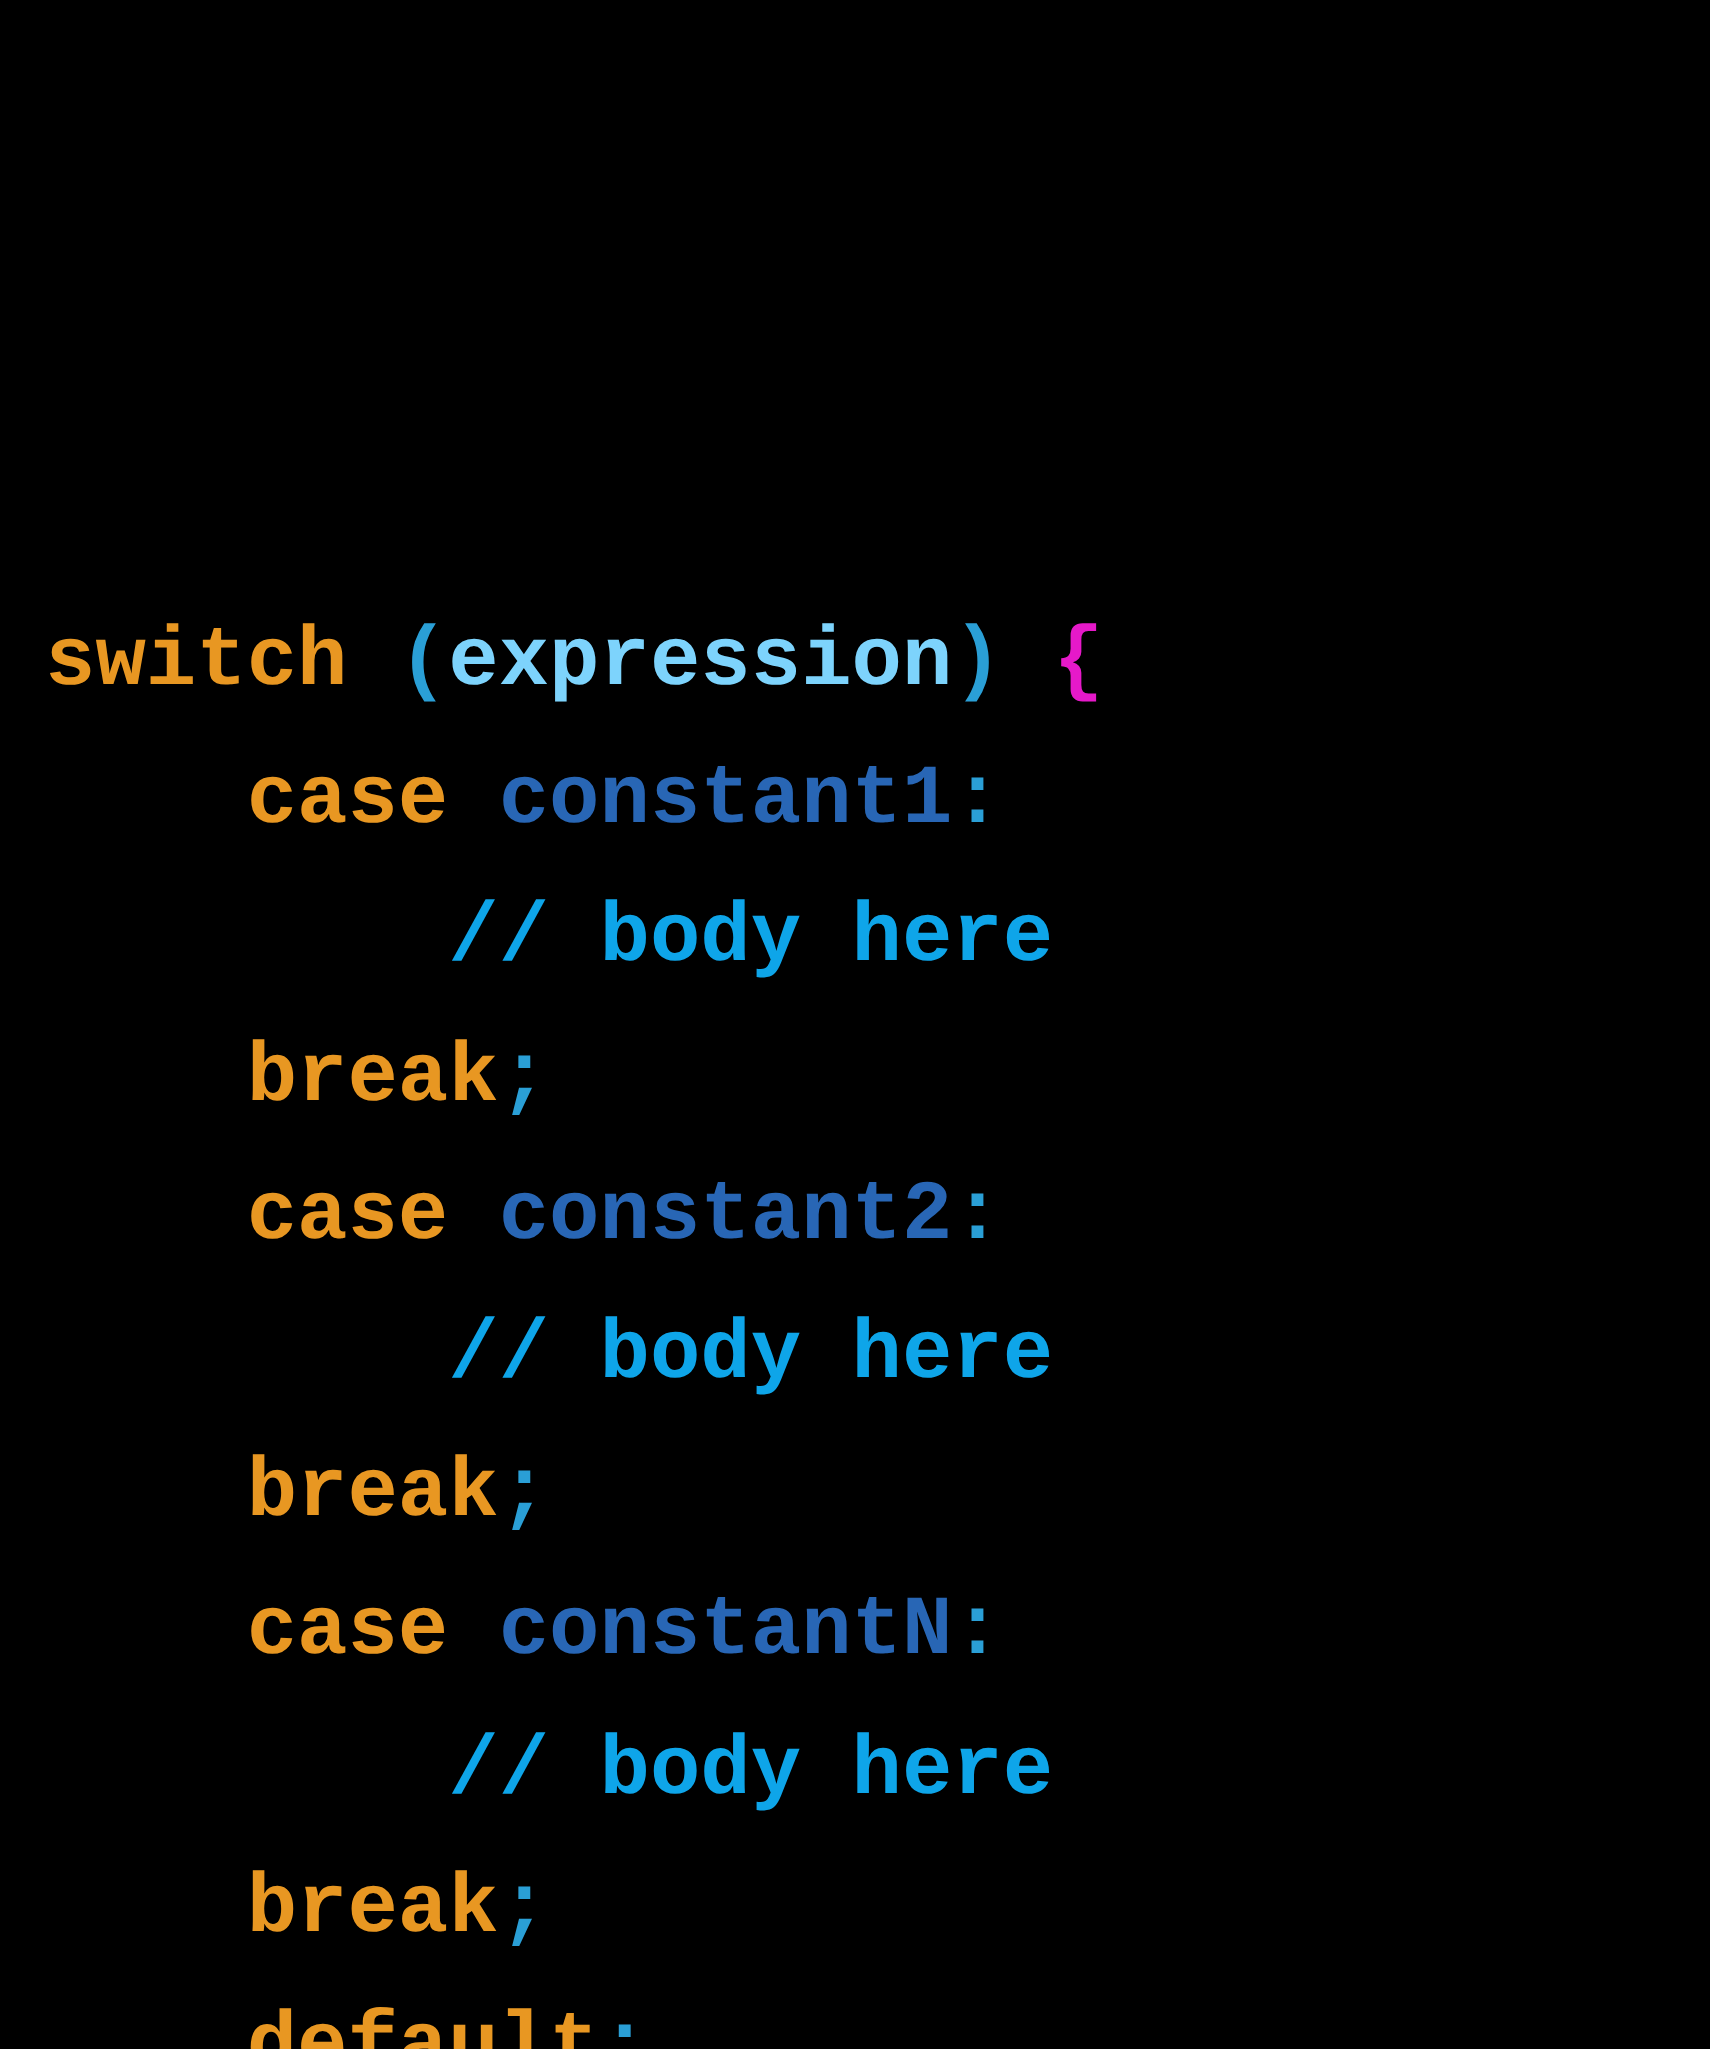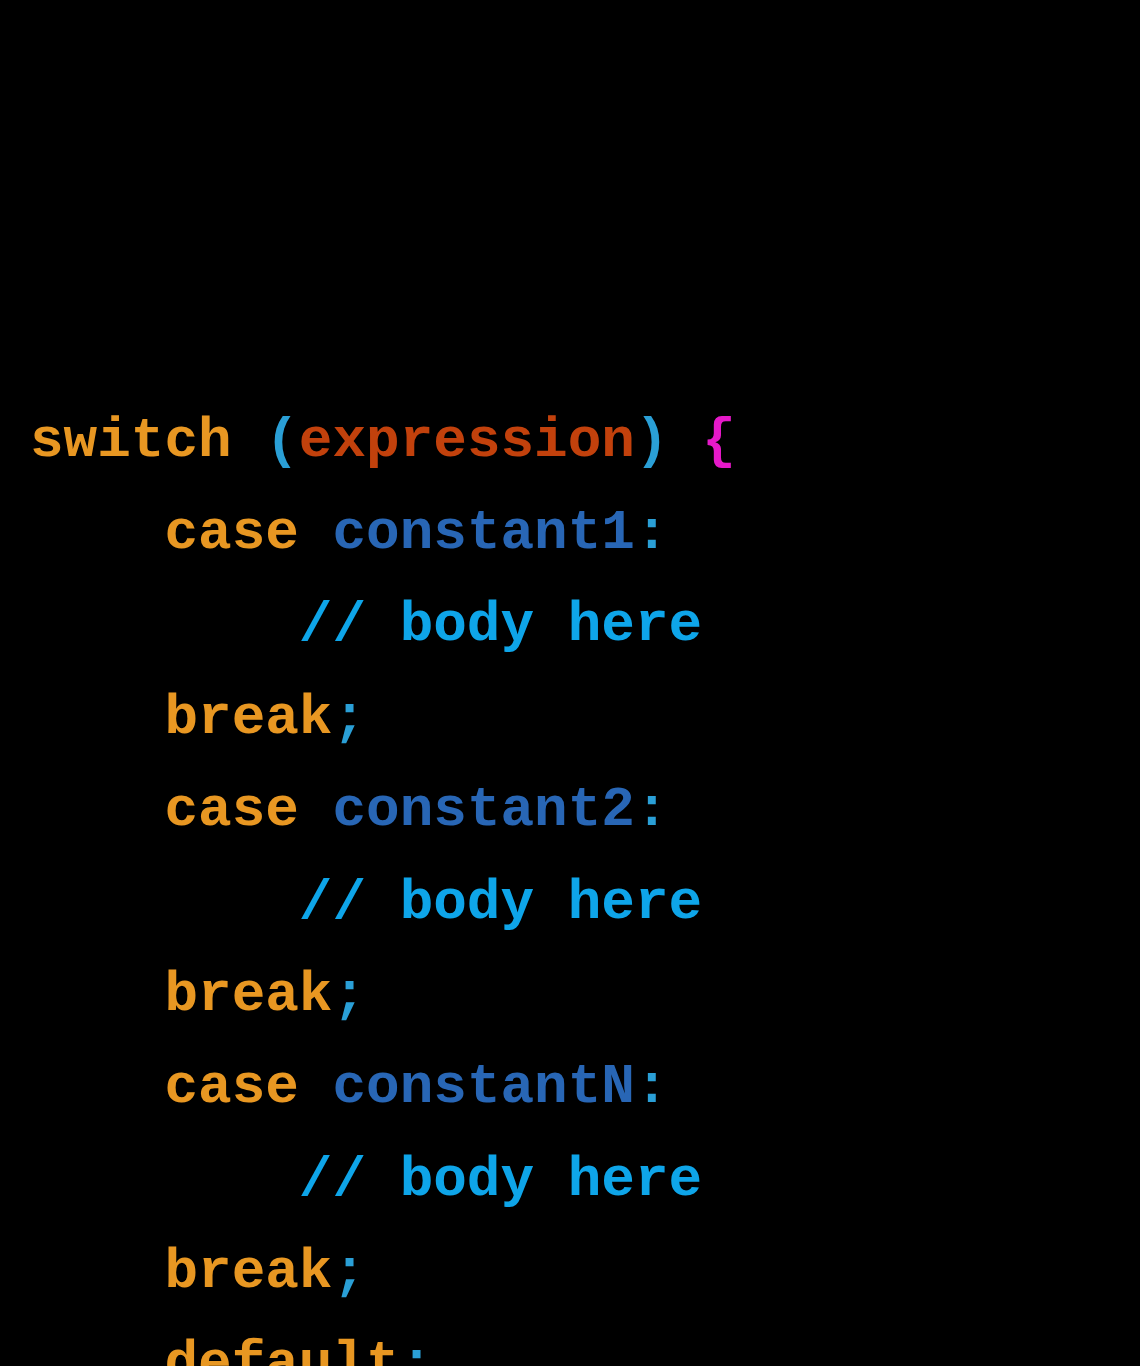--- a/index.html
+++ b/index.html
@@ -13,21 +13,21 @@
       font-weight: bold;
       font-size: 56px;
       line-height: 1.65;
       padding: 25px 30px;
       width: 1140px;
       height: 1366px;
       white-space: pre;
     }
     .orange { color: #e89722; }
     .cyan-bold { color: #2a9fd6; font-weight: bold; }
-    .amber { color: #c2410c; }
+    .amber { color: #7dd3fc; }
     .magenta { color: #e619c9; }
     .blue { color: #2866b5; }
     .blue-bold { color: #2866b5; font-weight: bold; }
     .green { color: #0ea5e9; }
   </style>
 </head>
 <body>
 
 
 

